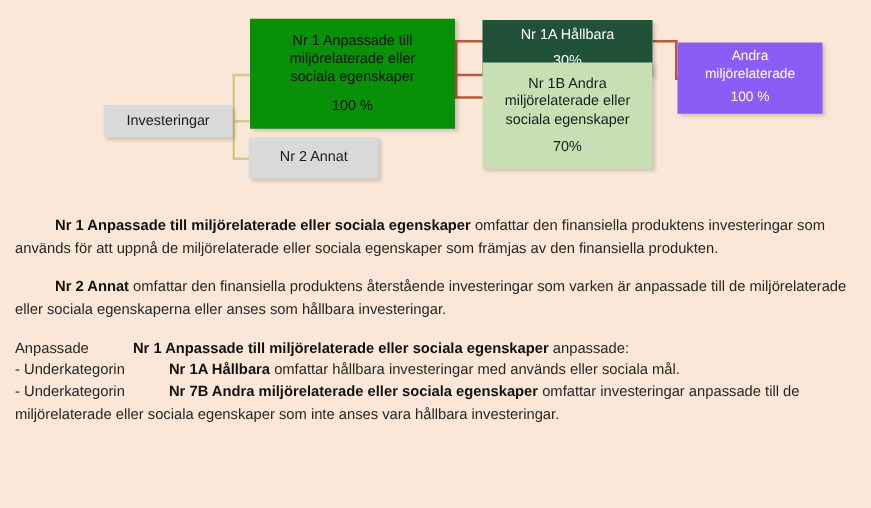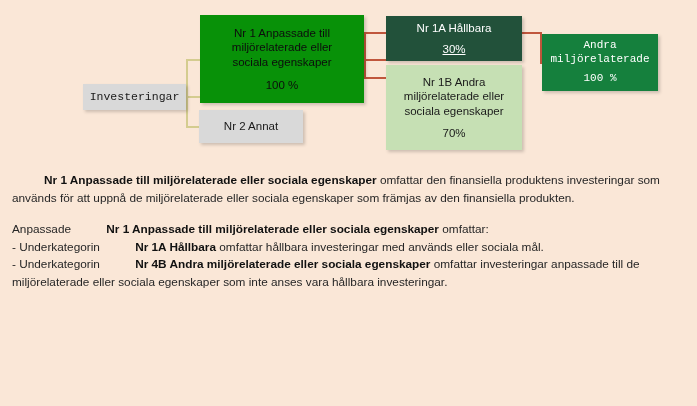--- a/index.html
+++ b/index.html
@@ -34,21 +34,20 @@
     box-shadow: 2px 2px 3px rgba(0,0,0,0.18);
   }
   .box .ln { display: block; }
 
   
   #box-investeringar {
     left: 83px;  top: 84px;  width: 103px; height: 26px;
     background: #d9d9d9;
     color: #1a1a1a;
     font-size: 11.5px;
-    font-family: Liberation Mono, monospace;
   }
 
   
   #box-nr1 {
     left: 200px; top: 15px; width: 164px; height: 88px;
     background: #089108;
     color: #0d0d0d;
     font-size: 11.5px;
   }
   #box-nr1 .pct { margin-top: 9px; }
@@ -65,34 +64,33 @@
   #box-nr1a {
     left: 386px; top: 16px; width: 136px; height: 45px;
     background: #22513a;
     color: #ffffff;
     font-size: 11.5px;
   }
   #box-nr1a .pct { margin-top: 6px; text-decoration: underline; }
 
   
   #box-nr1b {
-    left: 386px; top: 65px; width: 136px; height: 85px;
+    left: 386px; top: 50px; width: 136px; height: 85px;
     background: #c6e0b4;
     color: #1a1a1a;
     font-size: 11.5px;
   }
   #box-nr1b .pct { margin-top: 8px; }
 
   
   #box-andra {
     left: 542px; top: 34px; width: 116px; height: 57px;
-    background: #15803d;
+    background: #8b5cf6;
     color: #ffffff;
     font-size: 11px;
-    font-family: Liberation Mono, monospace;
   }
   #box-andra .pct { margin-top: 6px; }
 
   
   .conn {
     position: absolute;
     background: transparent;
   }
   .conn.v { width: 2px; }
   .conn.h { height: 2px; }
@@ -167,19 +165,22 @@
     <span class="ln pct">100 %</span>
   </div>
 </div>
 
 <div id="body-text">
 
   <p>
     <b>Nr 1 Anpassade till miljörelaterade eller sociala egenskaper</b><span> omfattar den finansiella produktens investeringar som används för att uppnå de miljörelaterade eller sociala egenskaper som främjas av den finansiella produkten.</span>
   </p>
 
+  <p>
+    <b>Nr 2 Annat</b><span> omfattar den finansiella produktens återstående investeringar som varken är anpassade till de miljörelaterade eller sociala egenskaperna eller anses som hållbara investeringar.</span>
+  </p>
 
   <p class="tight">
-    <span>Anpassade </span><b>Nr 1 Anpassade till miljörelaterade eller sociala egenskaper</b><span> omfattar:</span><br>
+    <span>Anpassade </span><b>Nr 1 Anpassade till miljörelaterade eller sociala egenskaper</b><span> anpassade:</span><br>
     <span>- Underkategorin </span><b>Nr 1A Hållbara</b><span> omfattar hållbara investeringar med används eller sociala mål.</span><br>
-    <span>- Underkategorin </span><b>Nr 4B Andra miljörelaterade eller sociala egenskaper</b><span> omfattar investeringar anpassade till de miljörelaterade eller sociala egenskaper som inte anses vara hållbara investeringar.</span>
+    <span>- Underkategorin </span><b>Nr 7B Andra miljörelaterade eller sociala egenskaper</b><span> omfattar investeringar anpassade till de miljörelaterade eller sociala egenskaper som inte anses vara hållbara investeringar.</span>
   </p>
 </div>
 
 </body></html>

